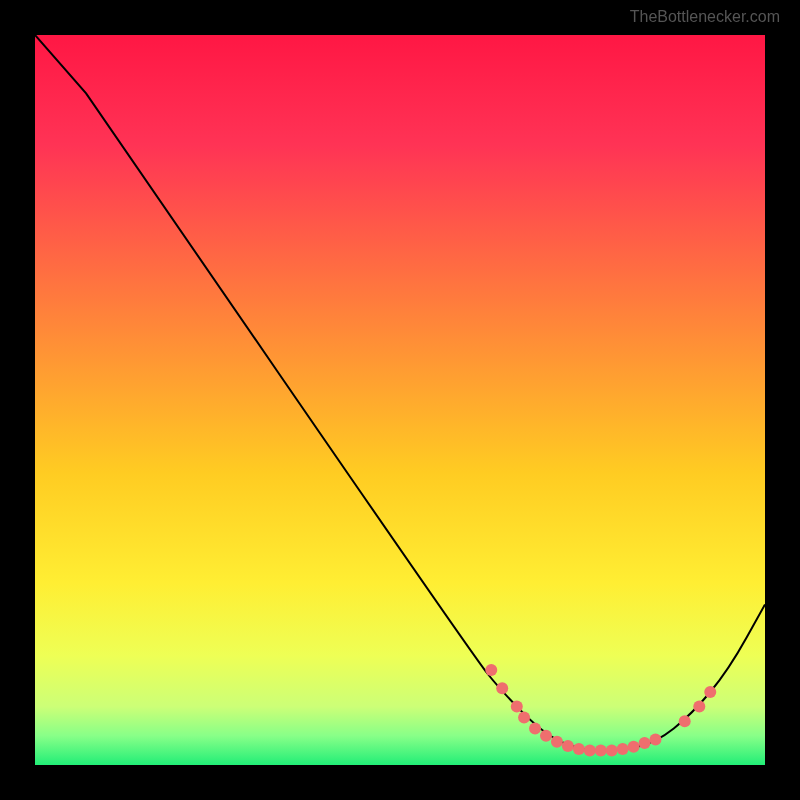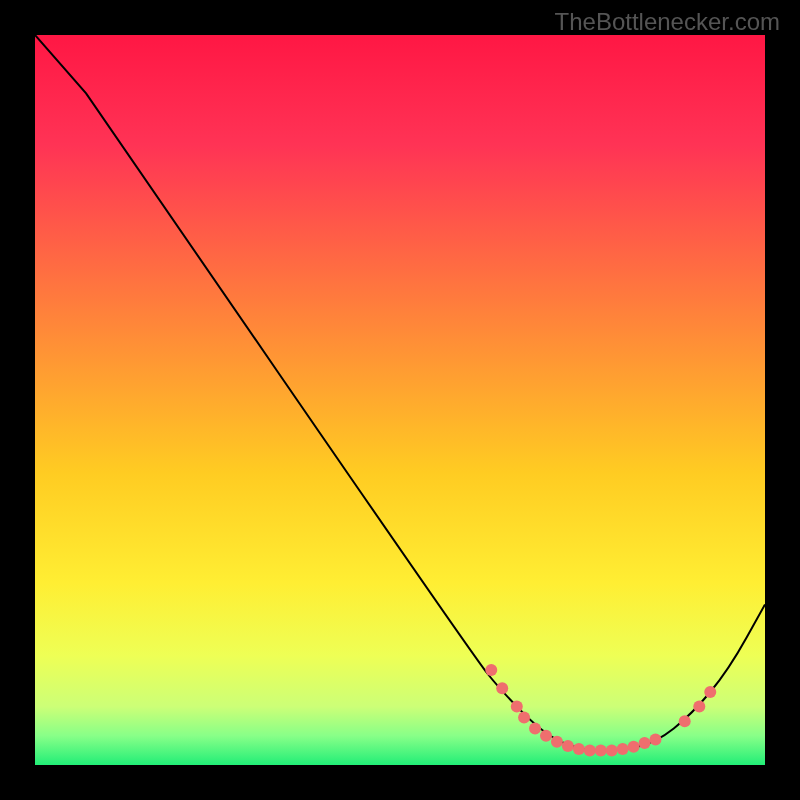--- a/index.html
+++ b/index.html
@@ -12,21 +12,21 @@
       height: 800px;
       background: #000;
       position: relative;
       font-family: Arial, sans-serif;
     }
     .watermark {
       position: absolute;
       top: 8px;
       right: 20px;
       color: #555;
-      font-size: 24px;
+      font-size: 16px;
       font-weight: normal;
       z-index: 10;
     }
     .chart-container {
       position: absolute;
       top: 35px;
       left: 35px;
       width: 730px;
       height: 730px;
     }

